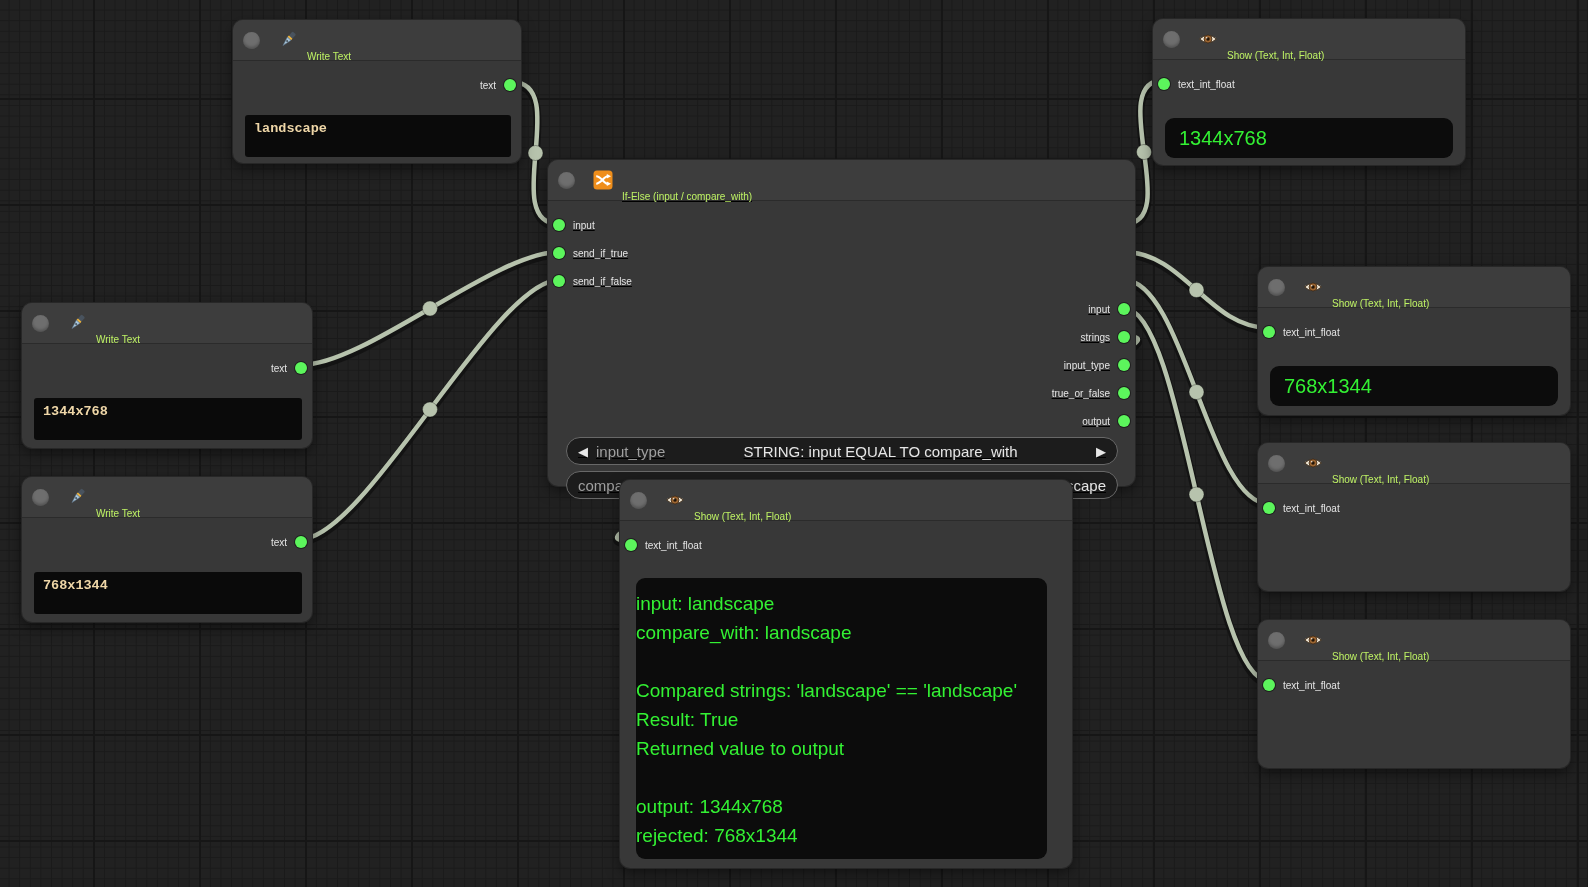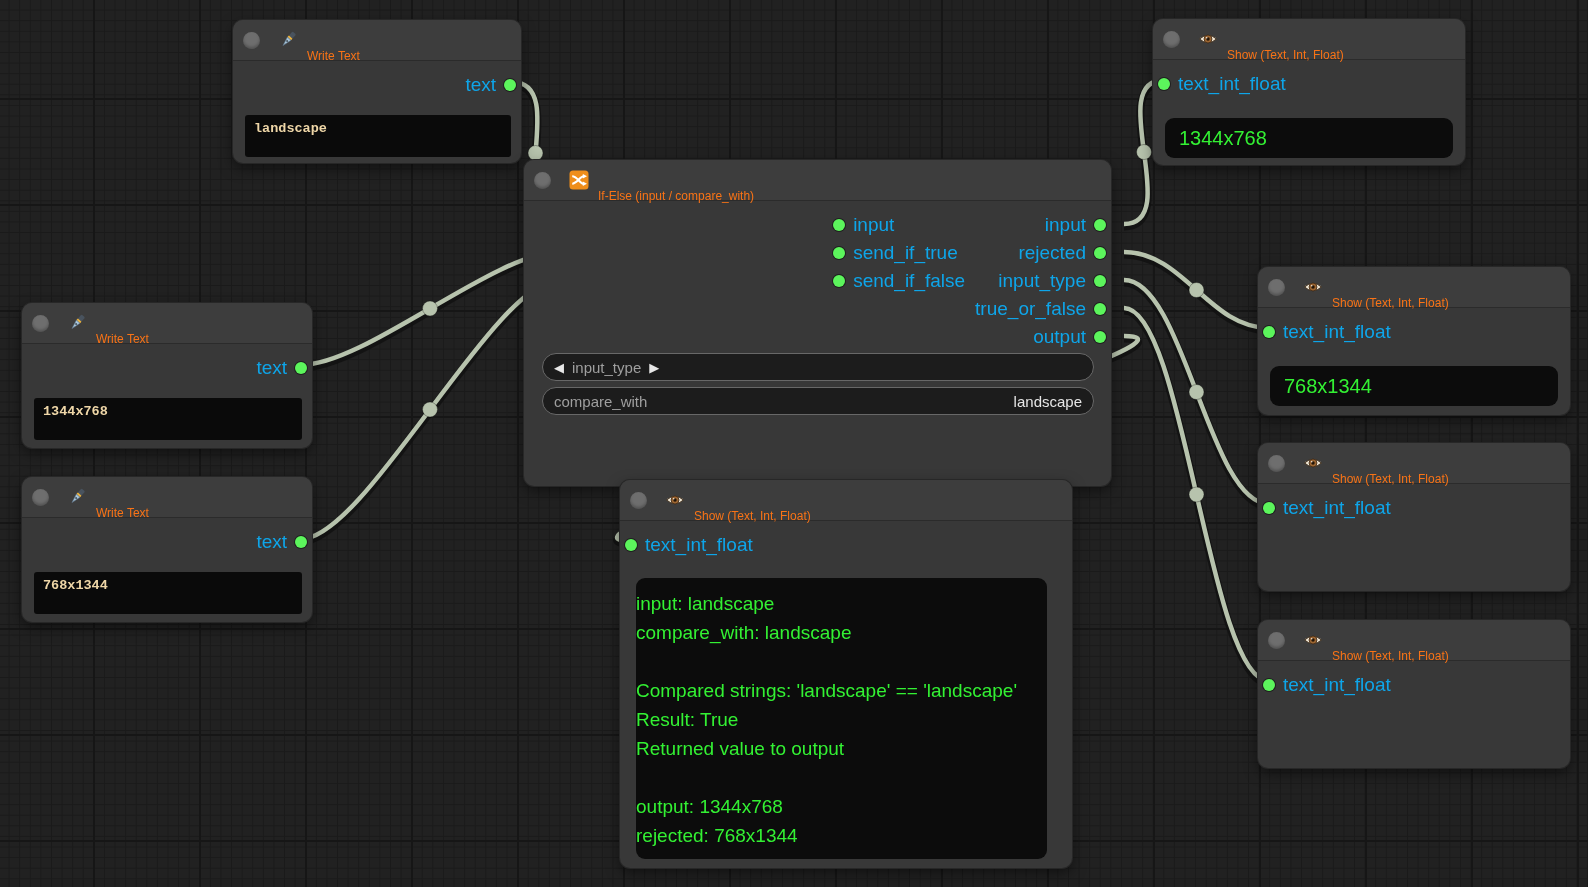--- a/index.html
+++ b/index.html
@@ -20,28 +20,28 @@
     position:absolute;z-index:2;background:#383838;border-radius:10px;
     box-shadow:0 0 0 1px #272727, 0 5px 14px rgba(0,0,0,.5);
   }
   .titlebar{
     height:40px;display:flex;align-items:center;padding:0 10px;gap:9px;
     background:#3d3d3d;border-bottom:1px solid #2b2b2b;border-radius:10px 10px 0 0;
   }
   .cdot{width:17px;height:17px;border-radius:50%;background:#6e6e6e;flex:none;margin-right:9px;
         box-shadow:inset 0 -2px 3px rgba(0,0,0,.25);}
   .nicon{width:20px;height:20px;flex:none;display:block;}
-  .ntitle{color:#f97316;font-size:12px;white-space:nowrap;overflow:hidden;margin-top:32px;}
+  .ntitle{color:#bef264;font-size:10px;white-space:nowrap;overflow:hidden;margin-top:32px;}
   .slots{padding-top:10px;}
   .srow{height:28px;display:flex;align-items:center;gap:8px;padding:0 5px;}
   .srow.out{justify-content:flex-end;}
   .sdot{width:12px;height:12px;border-radius:50%;background:#5cf55c;flex:none;
         box-shadow:0 0 0 1px rgba(0,0,0,.45);}
-  .slabel{color:#0ea5e9;font-size:19px;white-space:nowrap;}
-  .two-col{display:flex;justify-content:flex-end;padding-top:10px;}
+  .slabel{color:#e5e5e5;font-size:10px;white-space:nowrap;}
+  .two-col{display:flex;justify-content:center;padding-top:10px;flex-direction:column;}
   .two-col .col{display:flex;flex-direction:column;}
   .textbox{
     background:#0a0a0a;border-radius:3px;color:#eed6a7;
     font-family:"Liberation Mono", monospace;font-weight:bold;font-size:13.5px;
     padding:5px 9px;margin:16px 10px 0 12px;height:32px;overflow:hidden;line-height:17px;
   }
   .display{
     background:#0c0c0c;border-radius:9px;color:#33f133;font-size:20px;
     margin:20px 12px 0 12px;height:40px;line-height:40px;padding:0 14px;
     overflow:hidden;white-space:nowrap;
@@ -152,21 +152,21 @@
     </div>
     <div class="slots">
       <div class="srow out">
         <span class="slabel">text</span>
         <span class="sdot"></span>
       </div>
     </div>
     <div class="textbox">768x1344</div>
   </div>
 
-  <div class="node" style="left:524px;top:160px;width:587px;height:326px;">
+  <div class="node" style="left:548px;top:160px;width:587px;height:326px;text-decoration:underline;">
     <div class="titlebar">
       <span class="cdot"></span>
       <svg class="nicon" viewBox="0 0 20 20">
           <rect x="0.5" y="0.5" width="19" height="19" rx="3.5" fill="#ef8e1b"></rect>
           <path d="M3.2 6.3 C8 6.3 11 13.7 14.6 13.7" stroke="#fff" stroke-width="2.1" fill="none"></path>
           <path d="M3.2 13.7 C8 13.7 11 6.3 14.6 6.3" stroke="#fff" stroke-width="2.1" fill="none"></path>
           <path d="M13.8 4.1 L18 6.3 L13.8 8.5 Z" fill="#fff"></path>
           <path d="M13.8 11.5 L18 13.7 L13.8 15.9 Z" fill="#fff"></path>
         </svg>
       <span class="ntitle">If-Else (input / compare_with)</span>
@@ -185,40 +185,41 @@
             <span class="sdot"></span>
             <span class="slabel">send_if_false</span>
           </div>
       </div>
       <div class="col">
         <div class="srow out">
             <span class="slabel">input</span>
             <span class="sdot"></span>
           </div>
         <div class="srow out">
-            <span class="slabel">rejected</span>
+            <span class="slabel">strings</span>
             <span class="sdot"></span>
           </div>
         <div class="srow out">
             <span class="slabel">input_type</span>
             <span class="sdot"></span>
           </div>
         <div class="srow out">
             <span class="slabel">true_or_false</span>
             <span class="sdot"></span>
           </div>
         <div class="srow out">
             <span class="slabel">output</span>
             <span class="sdot"></span>
           </div>
       </div>
     </div>
     <div class="widget combo mt2">
       <span class="warrow">◀</span>
       <span class="wlabel">input_type</span>
+      <span class="wvalue">STRING: input EQUAL TO compare_with</span>
       <span class="warrow">▶</span>
     </div>
     <div class="widget textw mt8">
       <span class="wlabel">compare_with</span>
       <span class="wvalue">landscape</span>
     </div>
   </div>
 
   <div class="node" style="left:1153px;top:19px;width:312px;height:146px;">
     <div class="titlebar">

